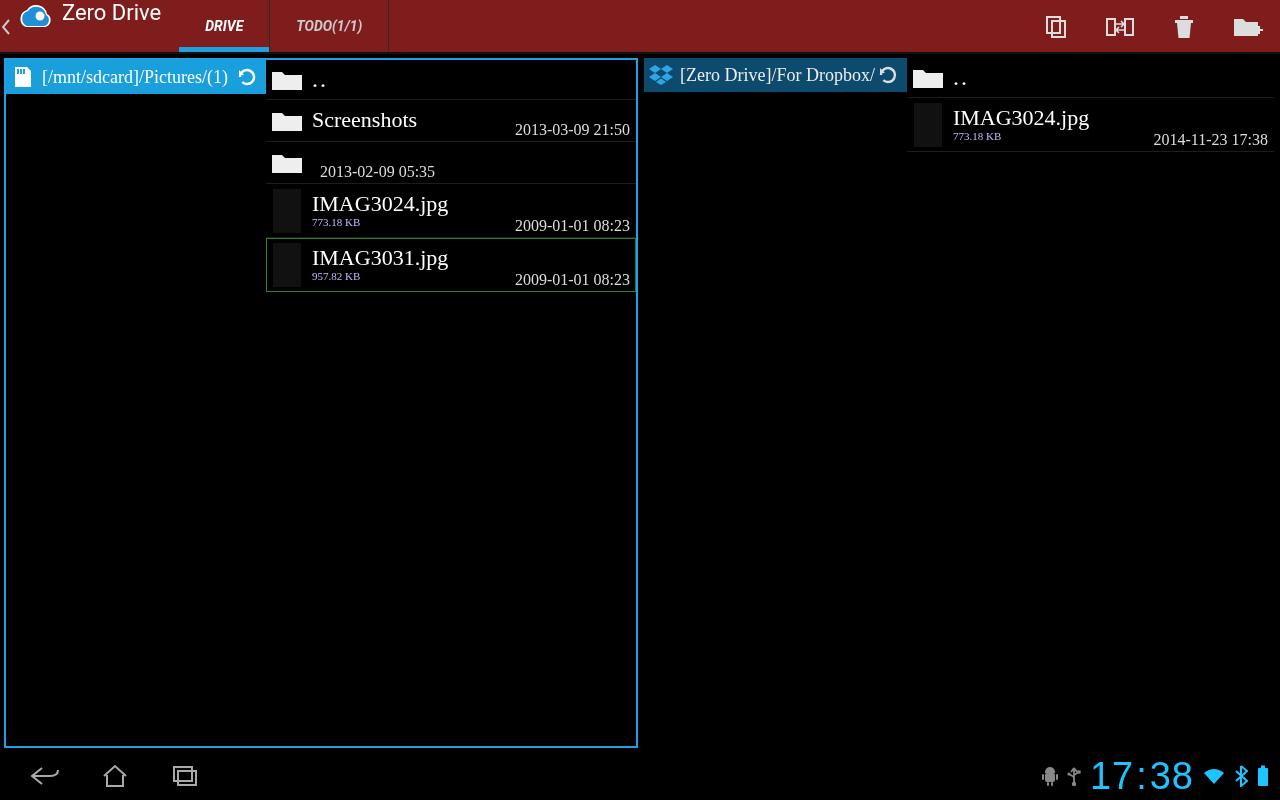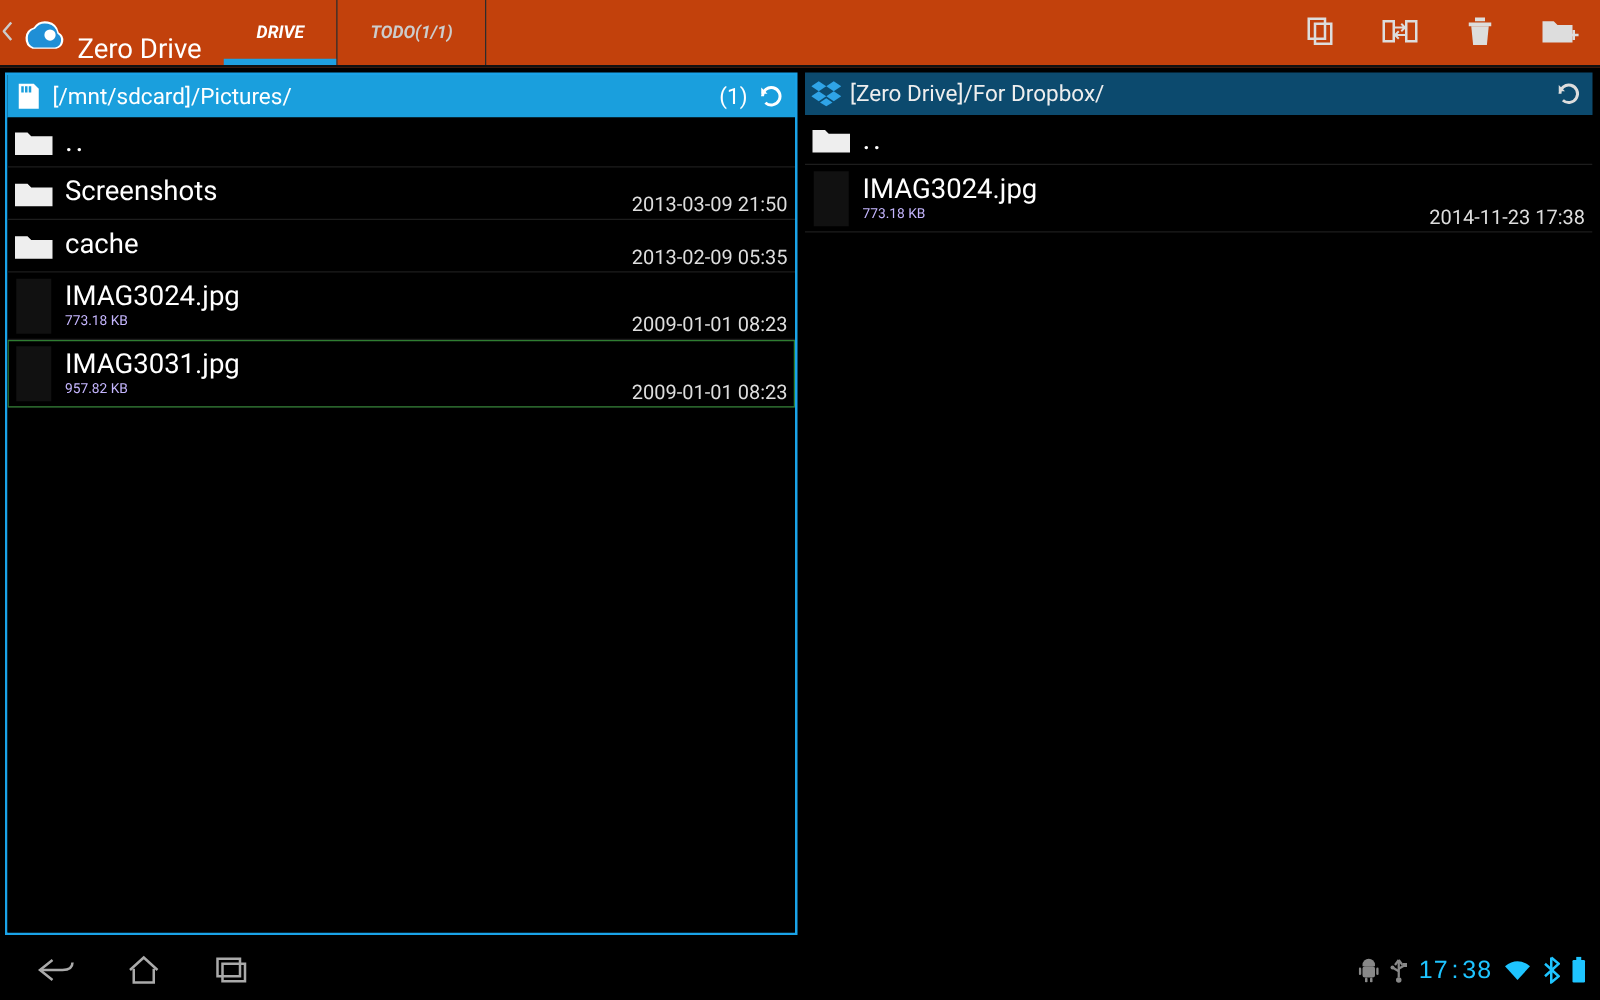--- a/index.html
+++ b/index.html
@@ -1,33 +1,33 @@
 <!DOCTYPE html>
 <html><head>
 <meta charset="utf-8">
 <style>
 * { margin: 0; padding: 0; box-sizing: border-box; }
 html, body { width: 1280px; height: 800px; background: #000; font-family: Roboto, "Noto Sans", "Helvetica Neue", Arial, sans-serif; color: #eee; overflow: hidden; }
 .app { display: flex; flex-direction: column; height: 100%; }
 
 
-.actionbar { height: 54px; background: #c2410c; display: flex; align-items: flex-end; border-bottom: 2px solid #111; }
+.actionbar { height: 54px; background: #7f1d1d; display: flex; align-items: flex-start; border-bottom: 2px solid #111; }
 .actionbar .back-chevron { width: 10px; height: 54px; display:flex; align-items:center; justify-content:flex-start; color:#ccc; font-size:18px; margin-left:2px; }
 .actionbar .app-icon { width: 40px; height: 40px; margin: 0 4px 0 2px; display:flex; align-items:center; justify-content:center; }
 .actionbar .app-title { font-size: 22px; color: #fff; padding-left: 4px; padding-right: 18px; }
 .tabs { display: flex; height: 100%; font-style: italic; }
 .tab { display: flex; align-items: center; padding: 0 26px; font-size: 14px; font-weight: bold; color: #ccc; border-right: 1px solid #2c2c2c; position: relative; }
 .tab.active { color: #fff; }
 .tab.active::after { content:""; position:absolute; left:0; right:0; bottom:0; height:5px; background:#1fa0e0; }
 .actionbar .spacer { flex: 1; }
 .actionbar .action-btn { width: 64px; height: 54px; display:flex; align-items:center; justify-content:center; color:#ddd; }
 
 
 .panes { flex: 1; display: flex; padding: 4px 6px 4px 4px; gap: 6px; min-height: 0; }
-.pane { flex: 1; display:flex; flex-direction:column; min-height:0; }
+.pane { flex: 1; display:flex; flex-direction:row; min-height:0;font-family:Liberation Serif, serif; }
 .pane-left { border: 2px solid #1aa3e8; }
 .pane-header { height: 34px; display:flex; align-items:center; padding: 0 6px 0 4px; }
 .pane-left .pane-header { background: #1a9fdd; color:#fff; }
 .pane-right .pane-header { background: #0c4a6e; color:#eee; }
 .pane-header .ph-icon { width: 26px; height: 26px; display:flex; align-items:center; justify-content:center; margin-right:6px; }
 .pane-header .ph-path { font-size: 18px; flex: 1; white-space:nowrap; overflow:hidden; }
 .pane-header .ph-count { font-size: 18px; margin-right:6px; }
 .pane-header .ph-refresh { width: 26px; height: 26px; display:flex; align-items:center; justify-content:center; }
 .file-list { flex:1; overflow:auto; background:#000; }
 .row { display:flex; align-items:center; border-bottom:1px solid #1d1d1d; padding: 2px 6px 2px 4px; min-height:40px; }
@@ -44,21 +44,21 @@
 .row .name { font-size: 22px; color:#fff; line-height:1.1; }
 .row .sub { font-size: 11px; color:#c4b5fd; line-height:1.2; }
 .row .date { font-size: 16px; color:#ddd; align-self: flex-end; white-space:nowrap; margin-left:8px; }
 .row.up .name { font-size: 24px; letter-spacing: 2px; }
 
 
 .navbar { height: 48px; background: #000; display:flex; align-items:center; padding: 0 10px; }
 .navbar .nav-btn { width: 70px; height:48px; display:flex; align-items:center; justify-content:center; color:#aaa; }
 .navbar .nav-spacer { flex:1; }
 .navbar .status { display:flex; align-items:center; gap:8px; }
-.navbar .clock { font-family: "Arial Narrow", Arial, sans-serif; font-size: 20px; color:#1ec4ff; letter-spacing:1px; display:flex; align-items:baseline;text-align:center; }
+.navbar .clock { font-family: "Arial Narrow", Arial, sans-serif; font-size: 38px; color:#1ec4ff; letter-spacing:1px; display:flex; align-items:baseline;text-align:center; }
 .navbar .clock .sep { margin: 0 2px; }
 .sicon { color:#1ec4ff; display:flex; align-items:center; }
 .sicon.gray { color:#888; }
 
 svg { display:block; }
 </style>
 </head>
 <body>
 
 <div class="app">
@@ -158,23 +158,20 @@
               <div class="name">Screenshots</div>
             </div>
           <div class="date">2013-03-09 21:50</div>
         </div>
         <div class="row folder-row">
           <div class="thumb">
             <svg width="32" height="24" viewBox="0 0 32 24" fill="#eee">
                 <path d="M1 4 L11 4 L14 7 L31 7 L31 22 L1 22 Z"></path>
               </svg>
           </div>
-          <div class="meta">
-              <div class="name">cache</div>
-            </div>
           <div class="date">2013-02-09 05:35</div>
         </div>
 
         <div class="row file-row">
           <div class="thumb img-a"></div>
           <div class="meta">
             <div class="name">IMAG3024.jpg</div>
             <div class="sub">773.18 KB</div>
           </div>
           <div class="date">2009-01-01 08:23</div>

